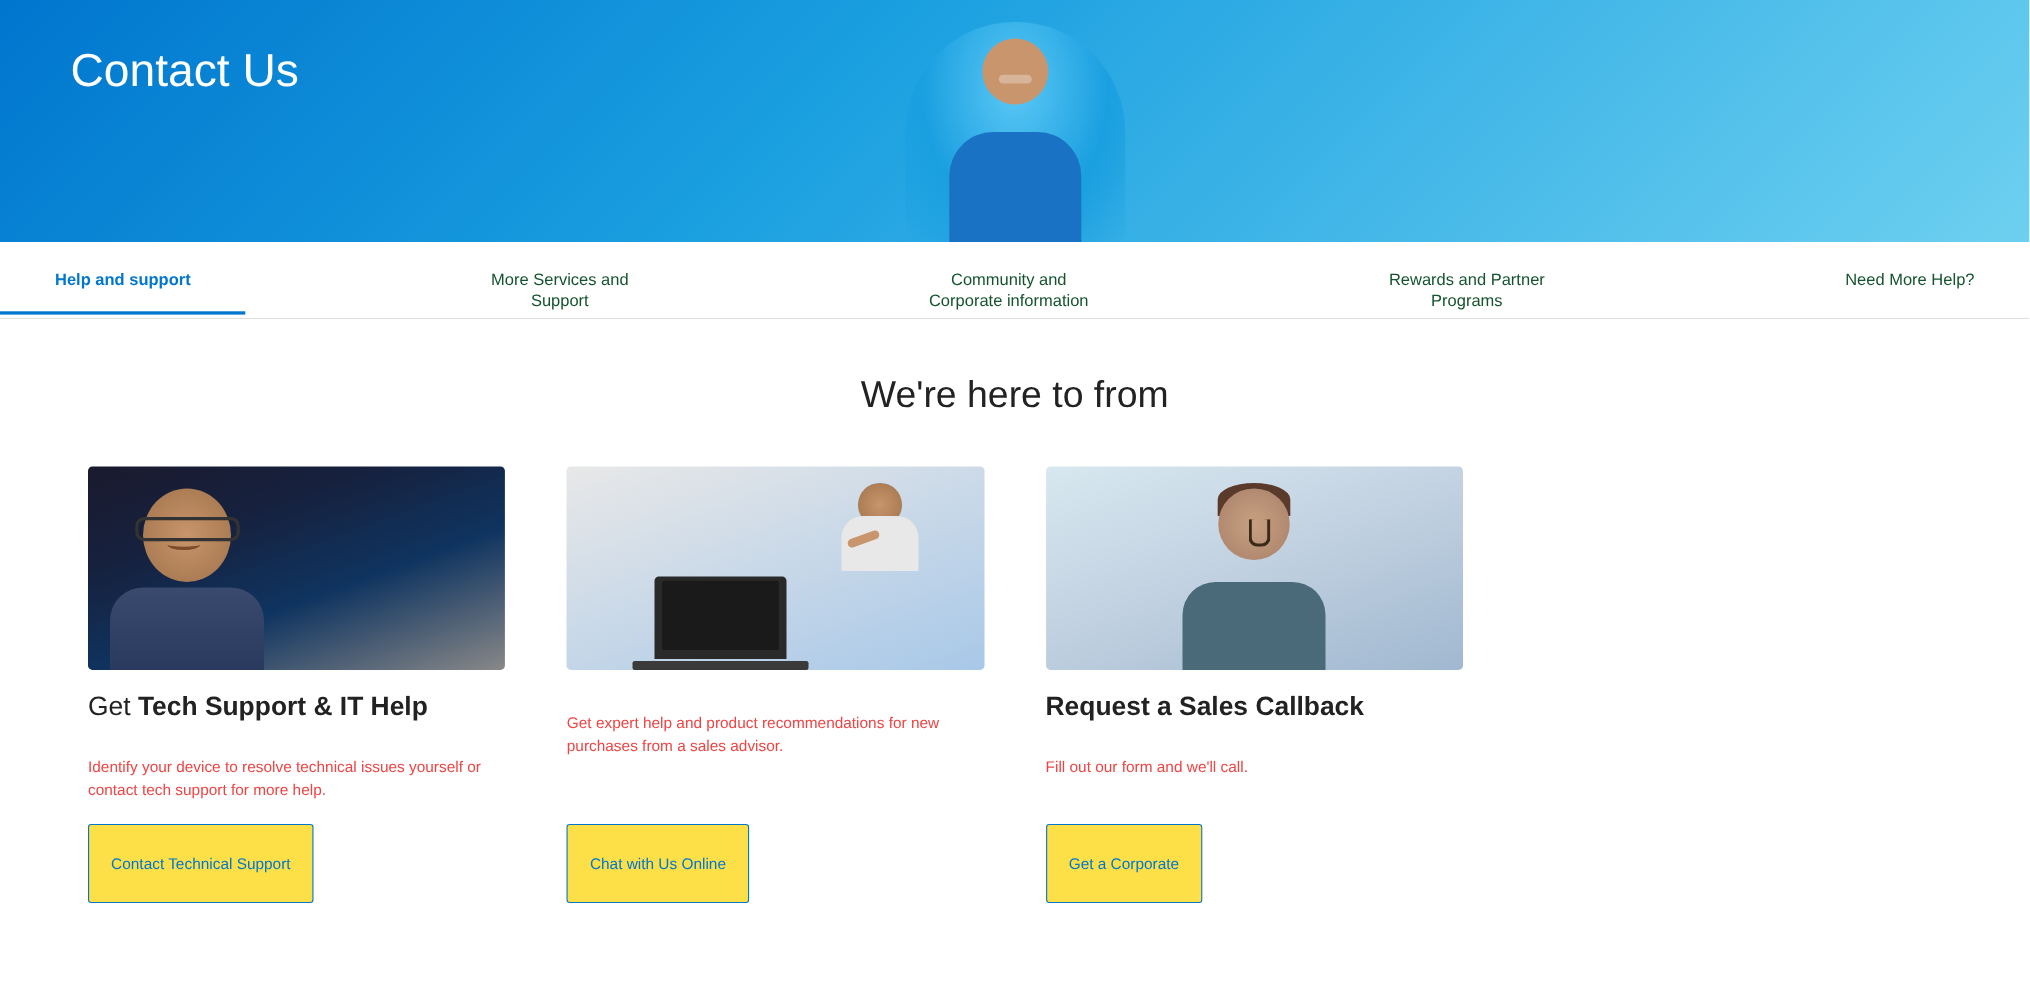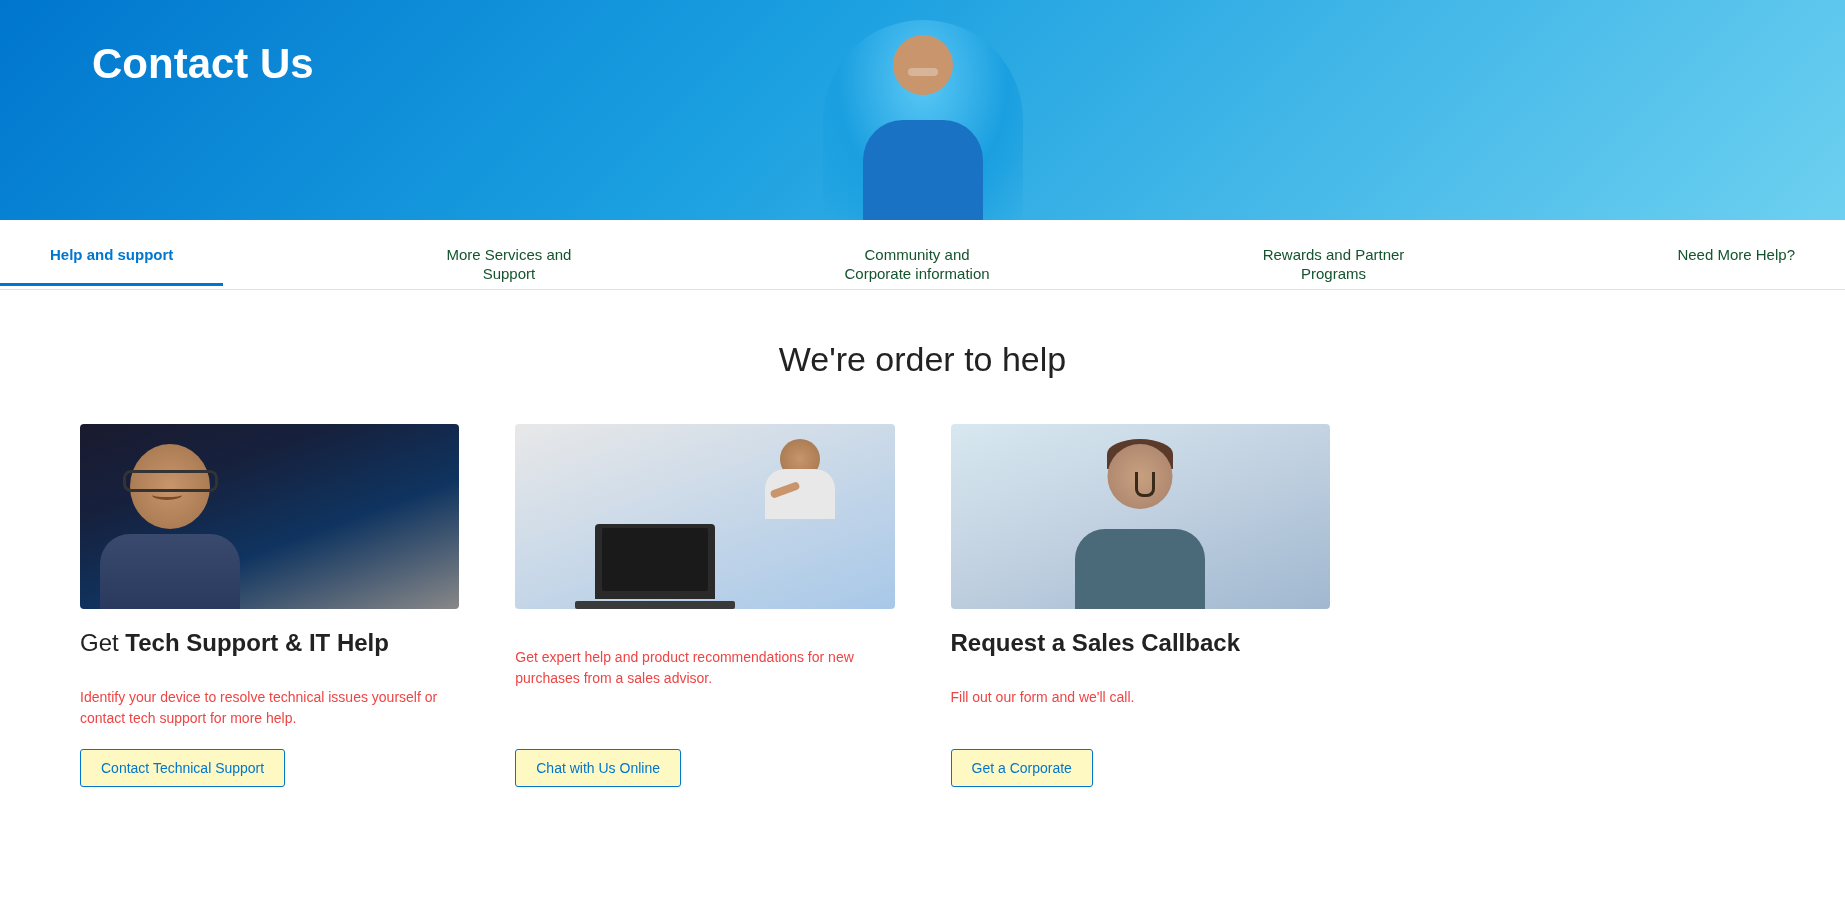--- a/index.html
+++ b/index.html
@@ -10,24 +10,24 @@
       background: linear-gradient(135deg, #0076ce 0%, #1a9fe0 40%, #6dd0f0 100%);
       height: 220px;
       position: relative;
       overflow: hidden;
       display: flex;
       align-items: flex-end;
     }
     .hero-title {
       position: absolute;
       top: 40px;
-      left: 92px;
+      left: 64px;
       color: #fff;
       font-size: 42px;
-      font-weight: 700;
+      font-weight: 400;
     }
     .hero-person {
       position: absolute;
       left: 50%;
       transform: translateX(-50%);
       bottom: 0;
       width: 200px;
       height: 200px;
       background: radial-gradient(ellipse at 50% 30%, #5bc8f5 0%, #1a9fe0 60%, transparent 100%);
       border-radius: 50% 50% 0 0;
@@ -345,24 +345,24 @@
     .card-desc {
       font-size: 14px;
       color: #ef4444;
       line-height: 1.5;
       margin-bottom: 20px;
       flex: 1;
       margin-top: 18px;
     }
     .card-btn {
       display: inline-block;
-      padding: 10px 20px;
+      padding: 27px 20px;
       border: 1px solid #0076ce;
       color: #0076ce;
-      background: #fef9c3;
+      background: #fde047;
       font-size: 14px;
       cursor: pointer;
       border-radius: 3px;
       width: fit-content;
       transition: background 0.2s, color 0.2s;
     }
   </style>
 </head>
 <body>
 
@@ -393,21 +393,21 @@
   <div class="nav-tab" style="white-space: pre-line; text-align: center;">
     <span style="white-space: pre-line;">Rewards and Partner
 Programs</span>
   </div>
   <div class="nav-tab">
     <span>Need More Help?</span>
   </div>
 </nav>
 
 <div class="main-content">
-  <h2 class="section-title">We're order to help</h2>
+  <h2 class="section-title">We're here to from</h2>
 
   <div class="cards-grid">
 
     <div class="card">
       <div class="card-image card-img-1">
         <div class="face"></div>
         <div class="glasses"></div>
         <div class="smile"></div>
         <div class="torso"></div>
       </div>

